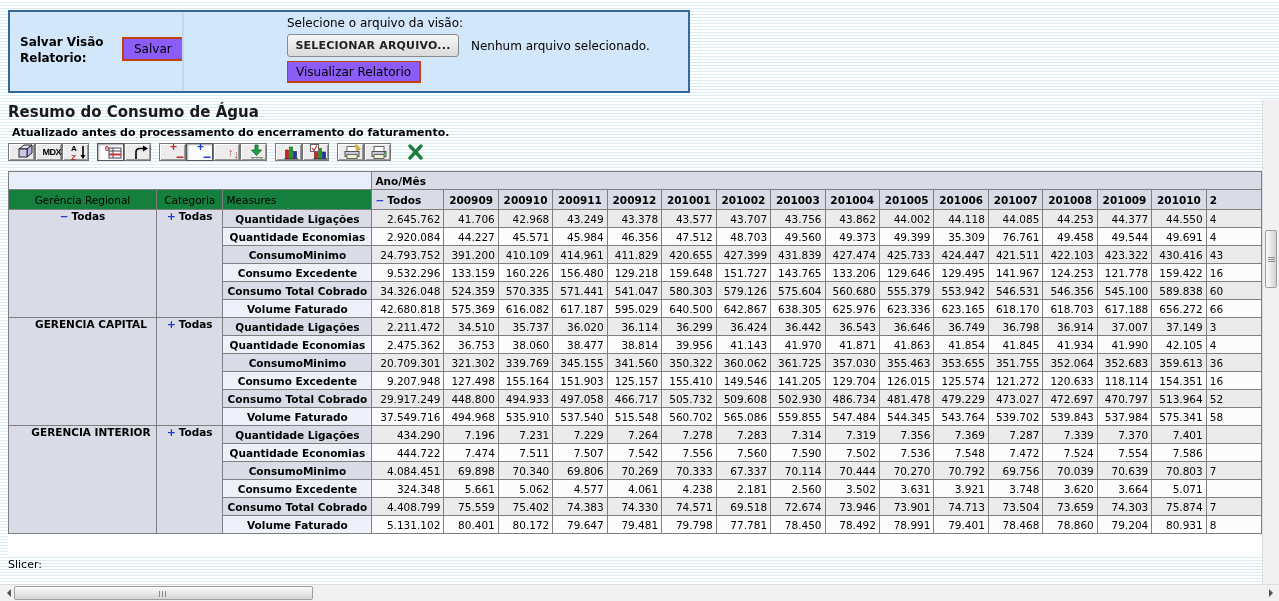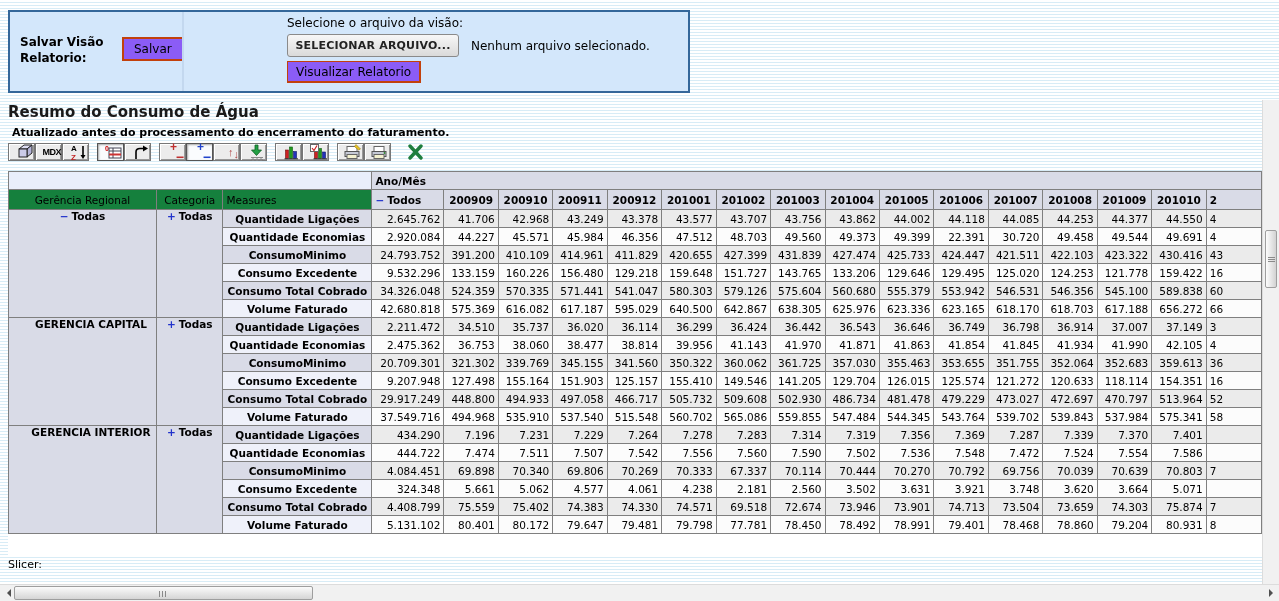--- a/index.html
+++ b/index.html
@@ -300,22 +300,22 @@
           <td class="num r-even">2.920.084</td>
           <td class="num r-even">44.227</td>
           <td class="num r-even">45.571</td>
           <td class="num r-even">45.984</td>
           <td class="num r-even">46.356</td>
           <td class="num r-even">47.512</td>
           <td class="num r-even">48.703</td>
           <td class="num r-even">49.560</td>
           <td class="num r-even">49.373</td>
           <td class="num r-even">49.399</td>
-          <td class="num r-even">22.391</td>
-          <td class="num r-even">30.720</td>
+          <td class="num r-even">35.309</td>
+          <td class="num r-even">76.761</td>
           <td class="num r-even">49.458</td>
           <td class="num r-even">49.544</td>
           <td class="num r-even">49.691</td>
           <td class="clipnum r-even">4</td>
         </tr>
         <tr>
           <td class="c-measure m-odd">ConsumoMinimo</td>
           <td class="num r-odd">24.793.752</td>
           <td class="num r-odd">391.200</td>
           <td class="num r-odd">410.109</td>
@@ -339,21 +339,21 @@
           <td class="num r-even">133.159</td>
           <td class="num r-even">160.226</td>
           <td class="num r-even">156.480</td>
           <td class="num r-even">129.218</td>
           <td class="num r-even">159.648</td>
           <td class="num r-even">151.727</td>
           <td class="num r-even">143.765</td>
           <td class="num r-even">133.206</td>
           <td class="num r-even">129.646</td>
           <td class="num r-even">129.495</td>
-          <td class="num r-even">125.020</td>
+          <td class="num r-even">141.967</td>
           <td class="num r-even">124.253</td>
           <td class="num r-even">121.778</td>
           <td class="num r-even">159.422</td>
           <td class="clipnum r-even">16</td>
         </tr>
         <tr>
           <td class="c-measure m-odd">Consumo Total Cobrado</td>
           <td class="num r-odd">34.326.048</td>
           <td class="num r-odd">524.359</td>
           <td class="num r-odd">570.335</td>

